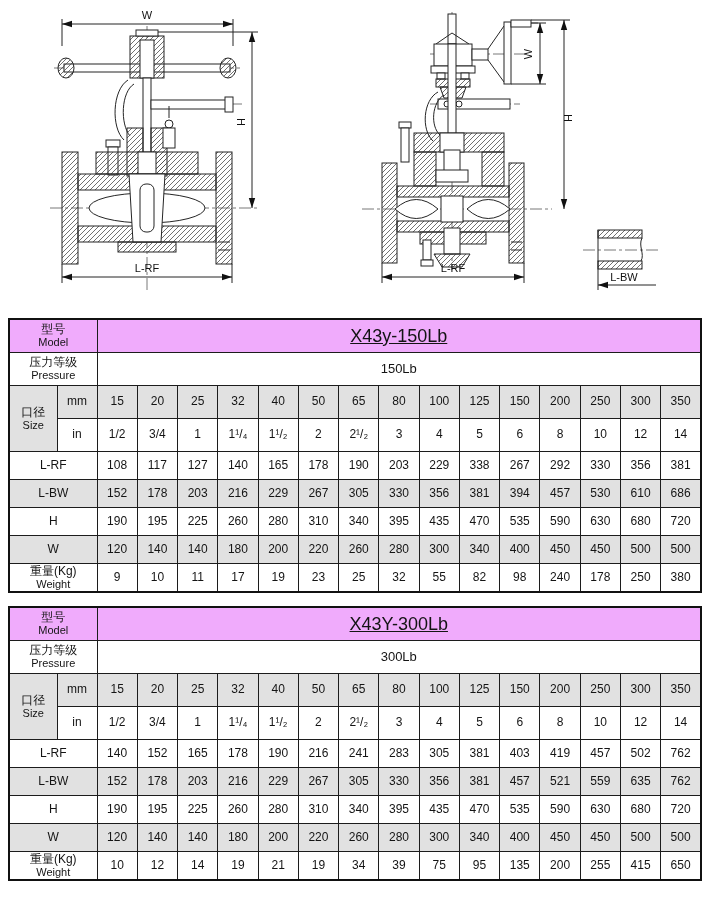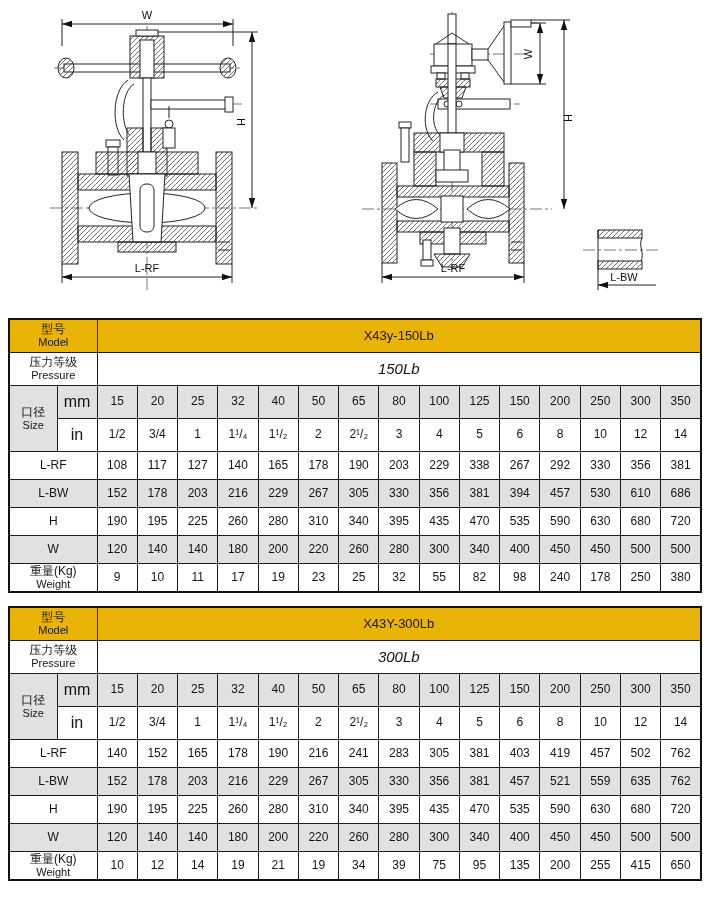--- a/index.html
+++ b/index.html
@@ -13,28 +13,28 @@
   .tables{position:absolute;top:318px;left:8px;width:694px;}
   table{width:100%;table-layout:fixed;border-collapse:collapse;border:2px solid #111;}
   #table2{margin-top:13px;}
   td{
     border:1px solid #1c1c1c;text-align:center;vertical-align:middle;
     padding:0;font-size:12px;color:#141414;line-height:1.15;
     overflow:hidden;white-space:nowrap;
   }
   tr.h34>td{height:32px;}
   tr.h30>td{height:27px;}
-  td.gray{background:#eab308;}
+  td.gray{background:#f0abfc;}
   td.lt{background:#e1e1e1;}
   td .cn{font-size:12px;}
   td .en{font-size:11px;margin-top:-1px;text-align:center;}
-  td.model-val{font-size:13px;}
-  td.pressure-val{font-size:15px;font-style:italic;}
+  td.model-val{font-size:18px;text-decoration:underline;}
+  td.pressure-val{font-size:13px;}
   td.num{font-size:12px;}
-  td.unit{font-size:16px;}
+  td.unit{font-size:12px;}
 </style>
 </head>
 <body>
 
 <div class="diagram-wrap">
 <svg width="710" height="312" viewBox="0 0 710 312">
   <defs>
     <pattern id="hatch" patternUnits="userSpaceOnUse" width="5" height="5">
       <path d="M-1,6 L6,-1 M-1,1 L1,-1 M4,6 L6,4" stroke="#4c4c4c" stroke-width="0.8" fill="none"></path>
     </pattern>

